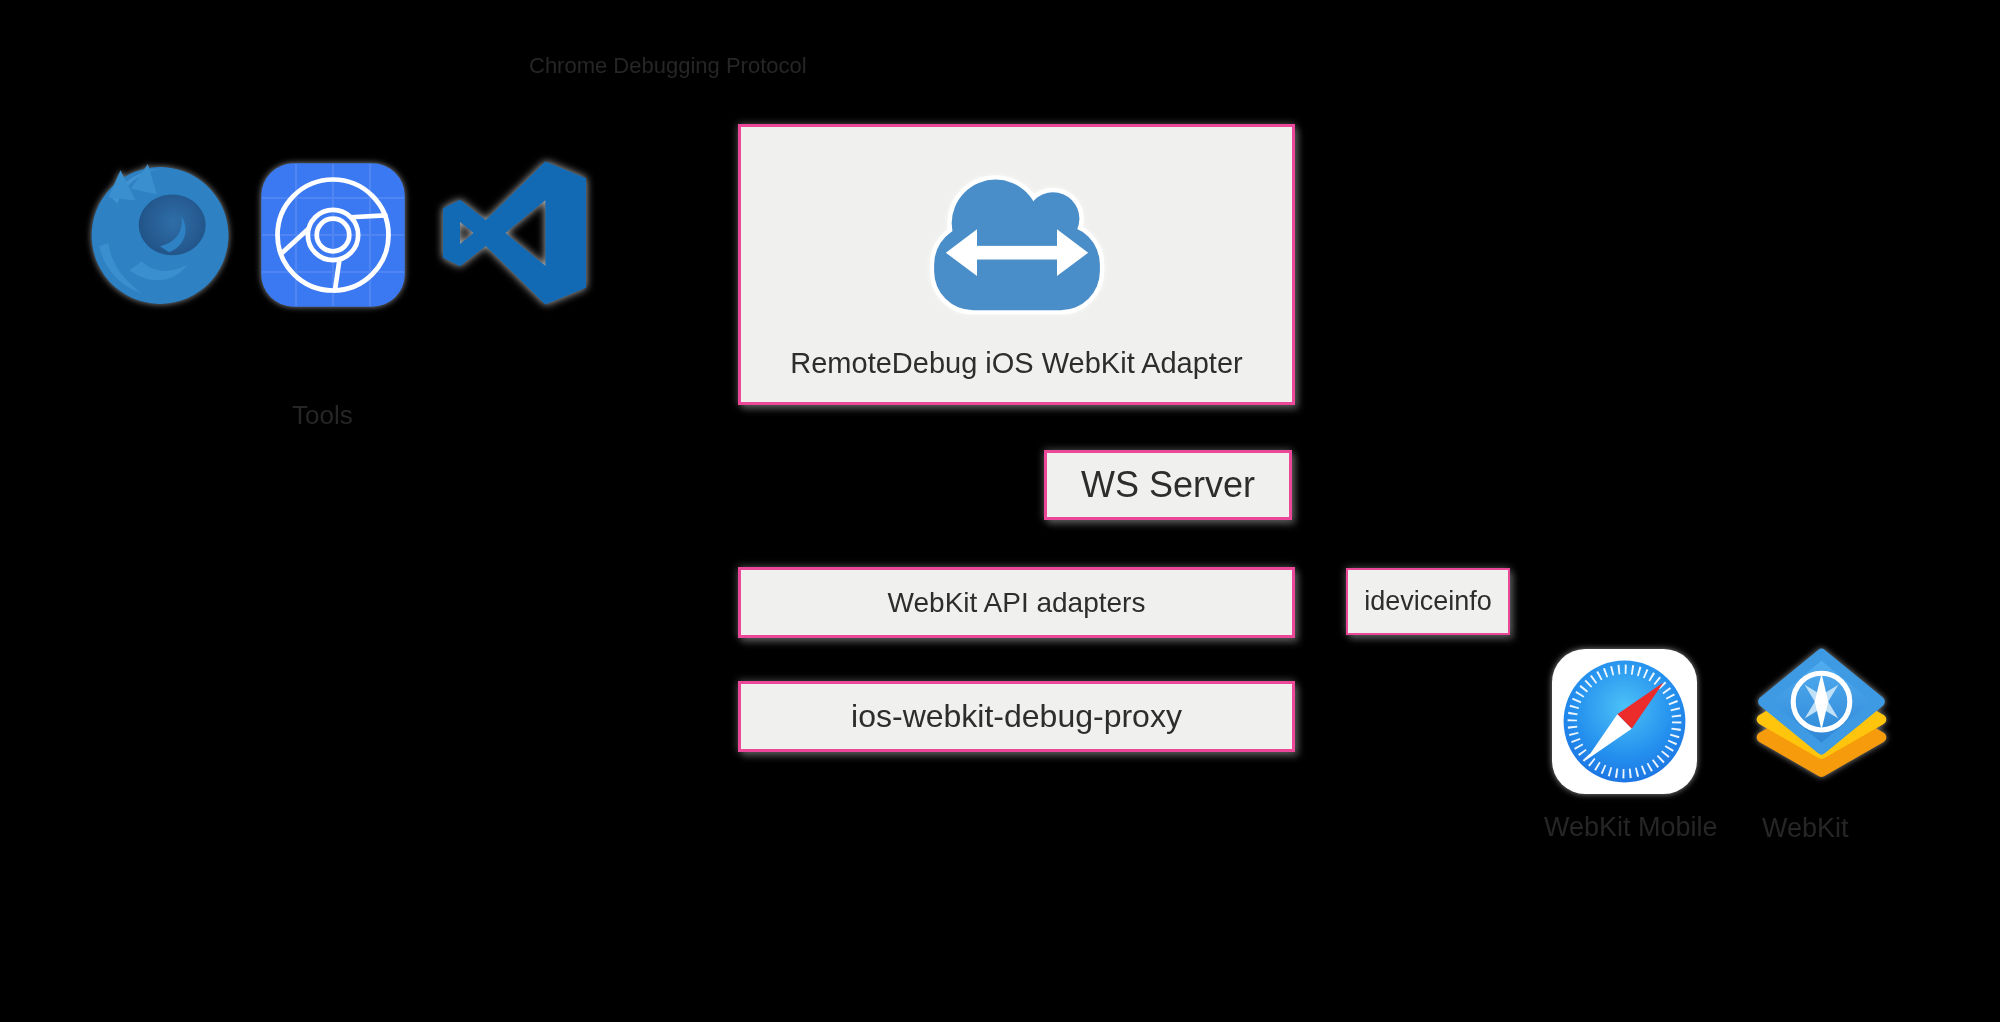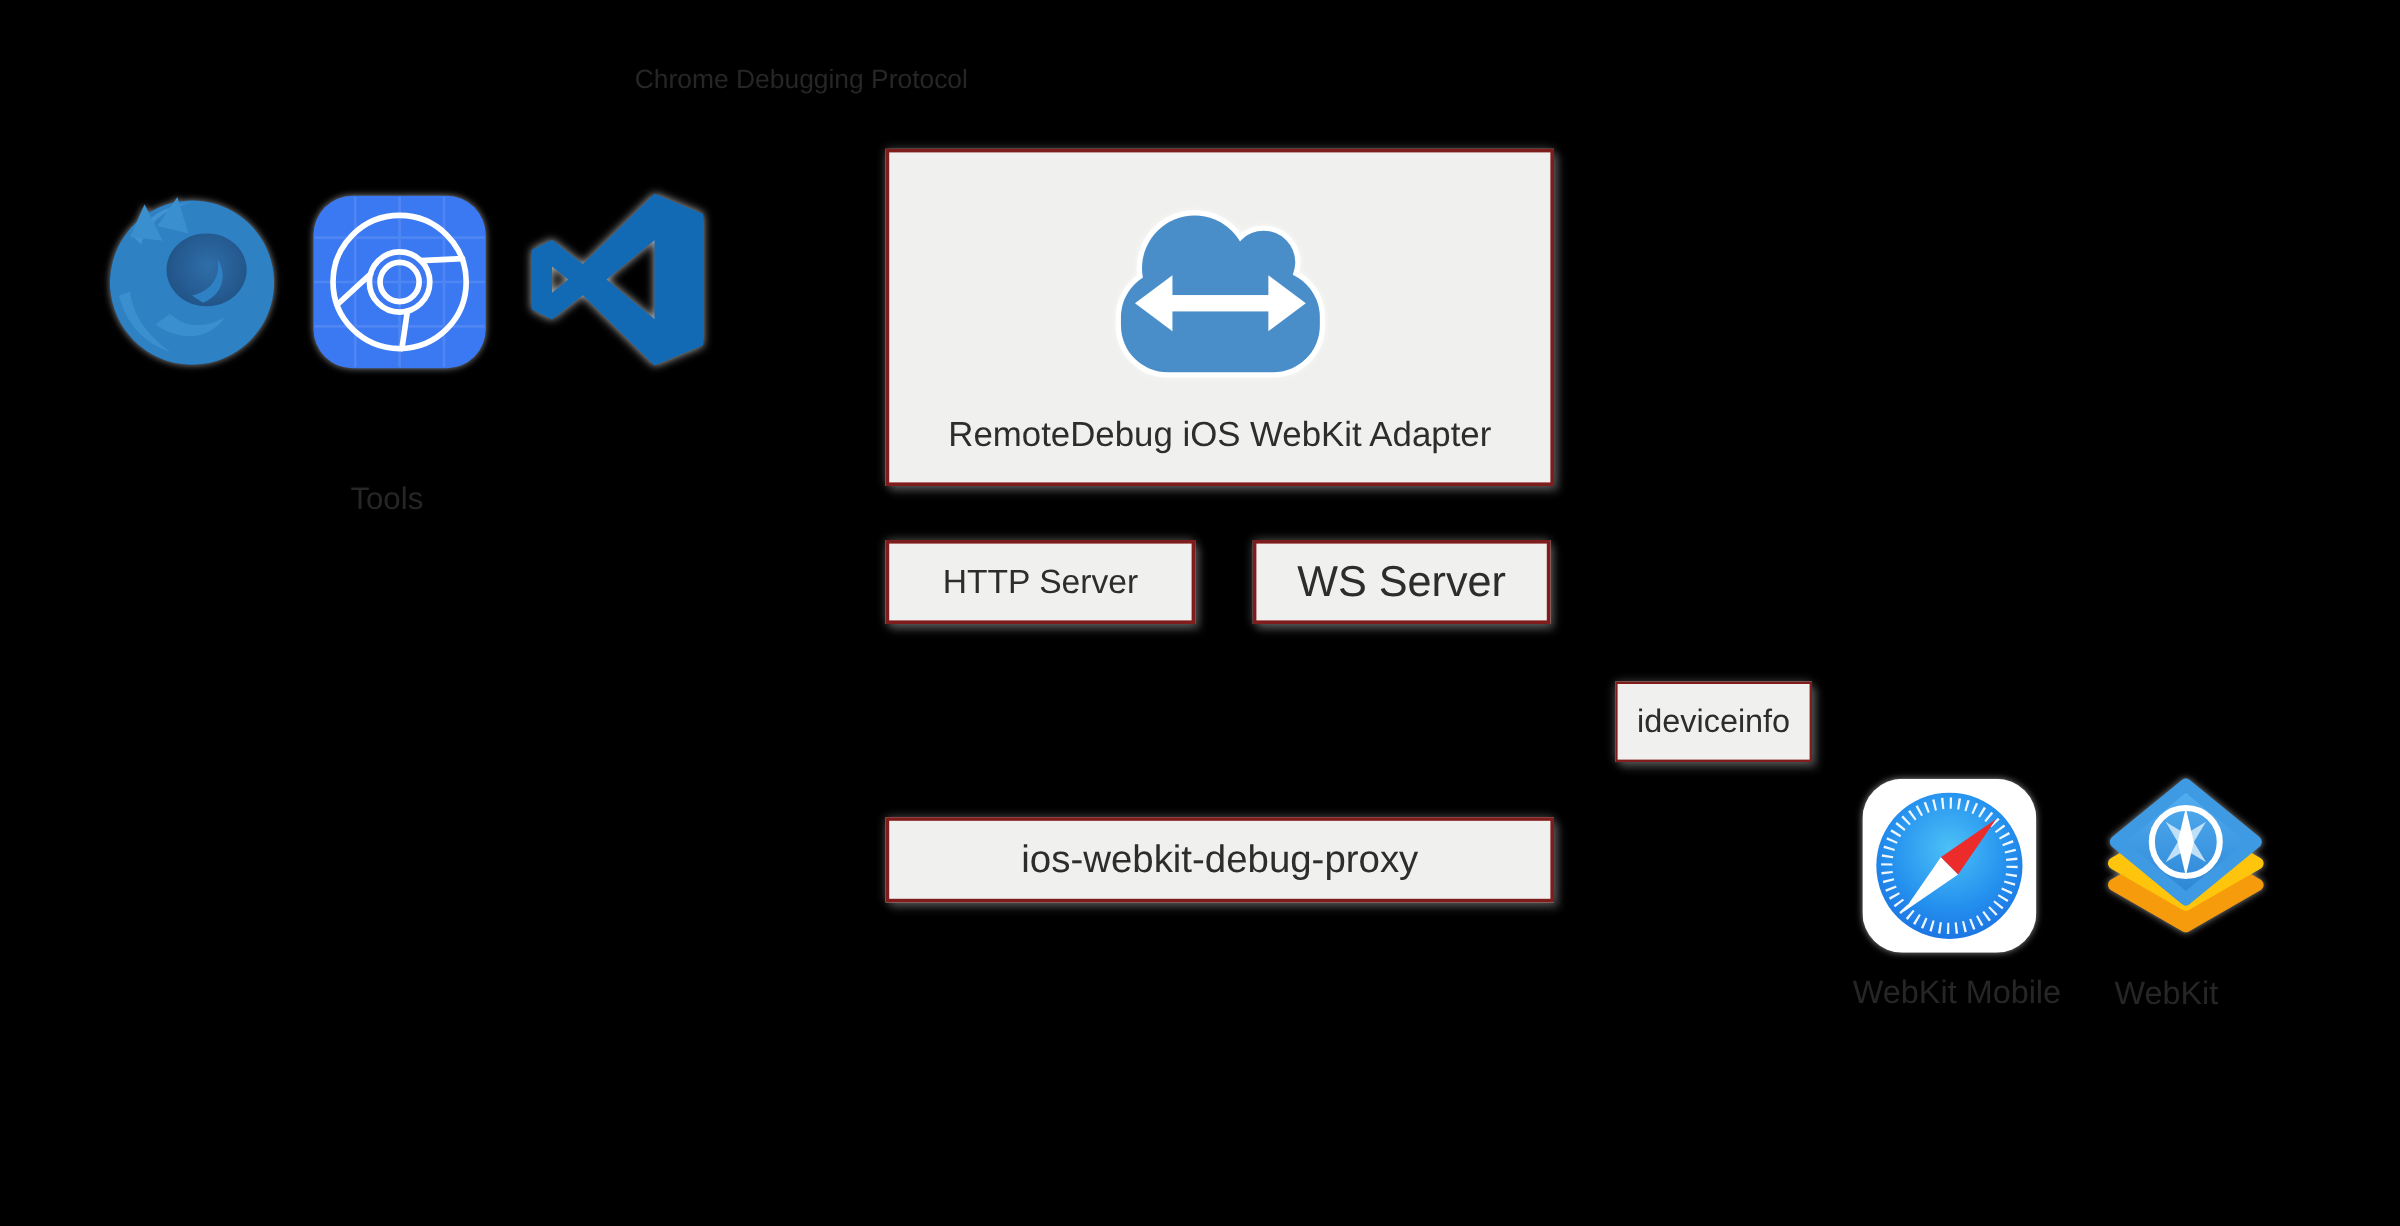--- a/index.html
+++ b/index.html
@@ -8,21 +8,21 @@
 
   
   .lbl{position:absolute;color:#262626;white-space:nowrap;}
   .lbl-chrome-protocol{left:529px;top:53px;font-size:22px;}
   .lbl-tools{left:292px;top:400px;font-size:26px;}
   .lbl-safari-mobile{left:1544px;top:812px;width:156px;text-align:center;font-size:27px;}
   .lbl-webkit{left:1762px;top:813px;width:120px;text-align:left;font-size:27px;}
   .lbl-webkit-protocol{left:1269px;top:922px;font-size:22px;}
 
   
-  .panel{position:absolute;box-sizing:border-box;background:#f0f0ee;border:3px solid #7f1d1d;
+  .panel{position:absolute;box-sizing:border-box;background:#f0f0ee;border:3px solid #ec4899;
          display:flex;align-items:center;justify-content:center;color:#2d2d2d;
          box-shadow:0 0 8px rgba(185,185,185,.45),4px 5px 7px rgba(145,145,145,.35);}
   .panel-main{left:738px;top:124px;width:557px;height:281px;flex-direction:column;justify-content:flex-start;}
   .panel-main .cloud-wrap{margin-top:36px;width:200px;height:156px;}
   .panel-main .adapter-title{margin-top:28px;font-size:29px;}
   .panel-http{left:738px;top:450px;width:258px;height:70px;font-size:28px;}
   .panel-ws{left:1044px;top:450px;width:248px;height:70px;font-size:36px;}
   .panel-api{left:738px;top:567px;width:557px;height:71px;font-size:28px;}
   .panel-idev{left:1346px;top:568px;width:164px;height:67px;font-size:27px;border-width:2px;}
   .panel-proxy{left:738px;top:681px;width:557px;height:71px;font-size:32px;}
@@ -104,25 +104,25 @@
         <g fill="#fff">
           <rect x="55" y="85" width="90" height="14"></rect>
           <polygon points="27,92 59,68 59,116"></polygon>
           <polygon points="173,92 141,68 141,116"></polygon>
         </g>
       </svg>
     </div>
     <div class="adapter-title">RemoteDebug iOS WebKit Adapter</div>
   </div>
 
-  <div class="panel panel-http">
-    <span>HTTP Server</span>
-  </div>
   <div class="panel panel-ws">
     <span>WS Server</span>
+  </div>
+  <div class="panel panel-api">
+    <span>WebKit API adapters</span>
   </div>
   <div class="panel panel-idev">
     <span>ideviceinfo</span>
   </div>
   <div class="panel panel-proxy">
     <span>ios-webkit-debug-proxy</span>
   </div>
 
   <div class="icon icon-safari">
     <svg viewBox="0 0 100 100">

